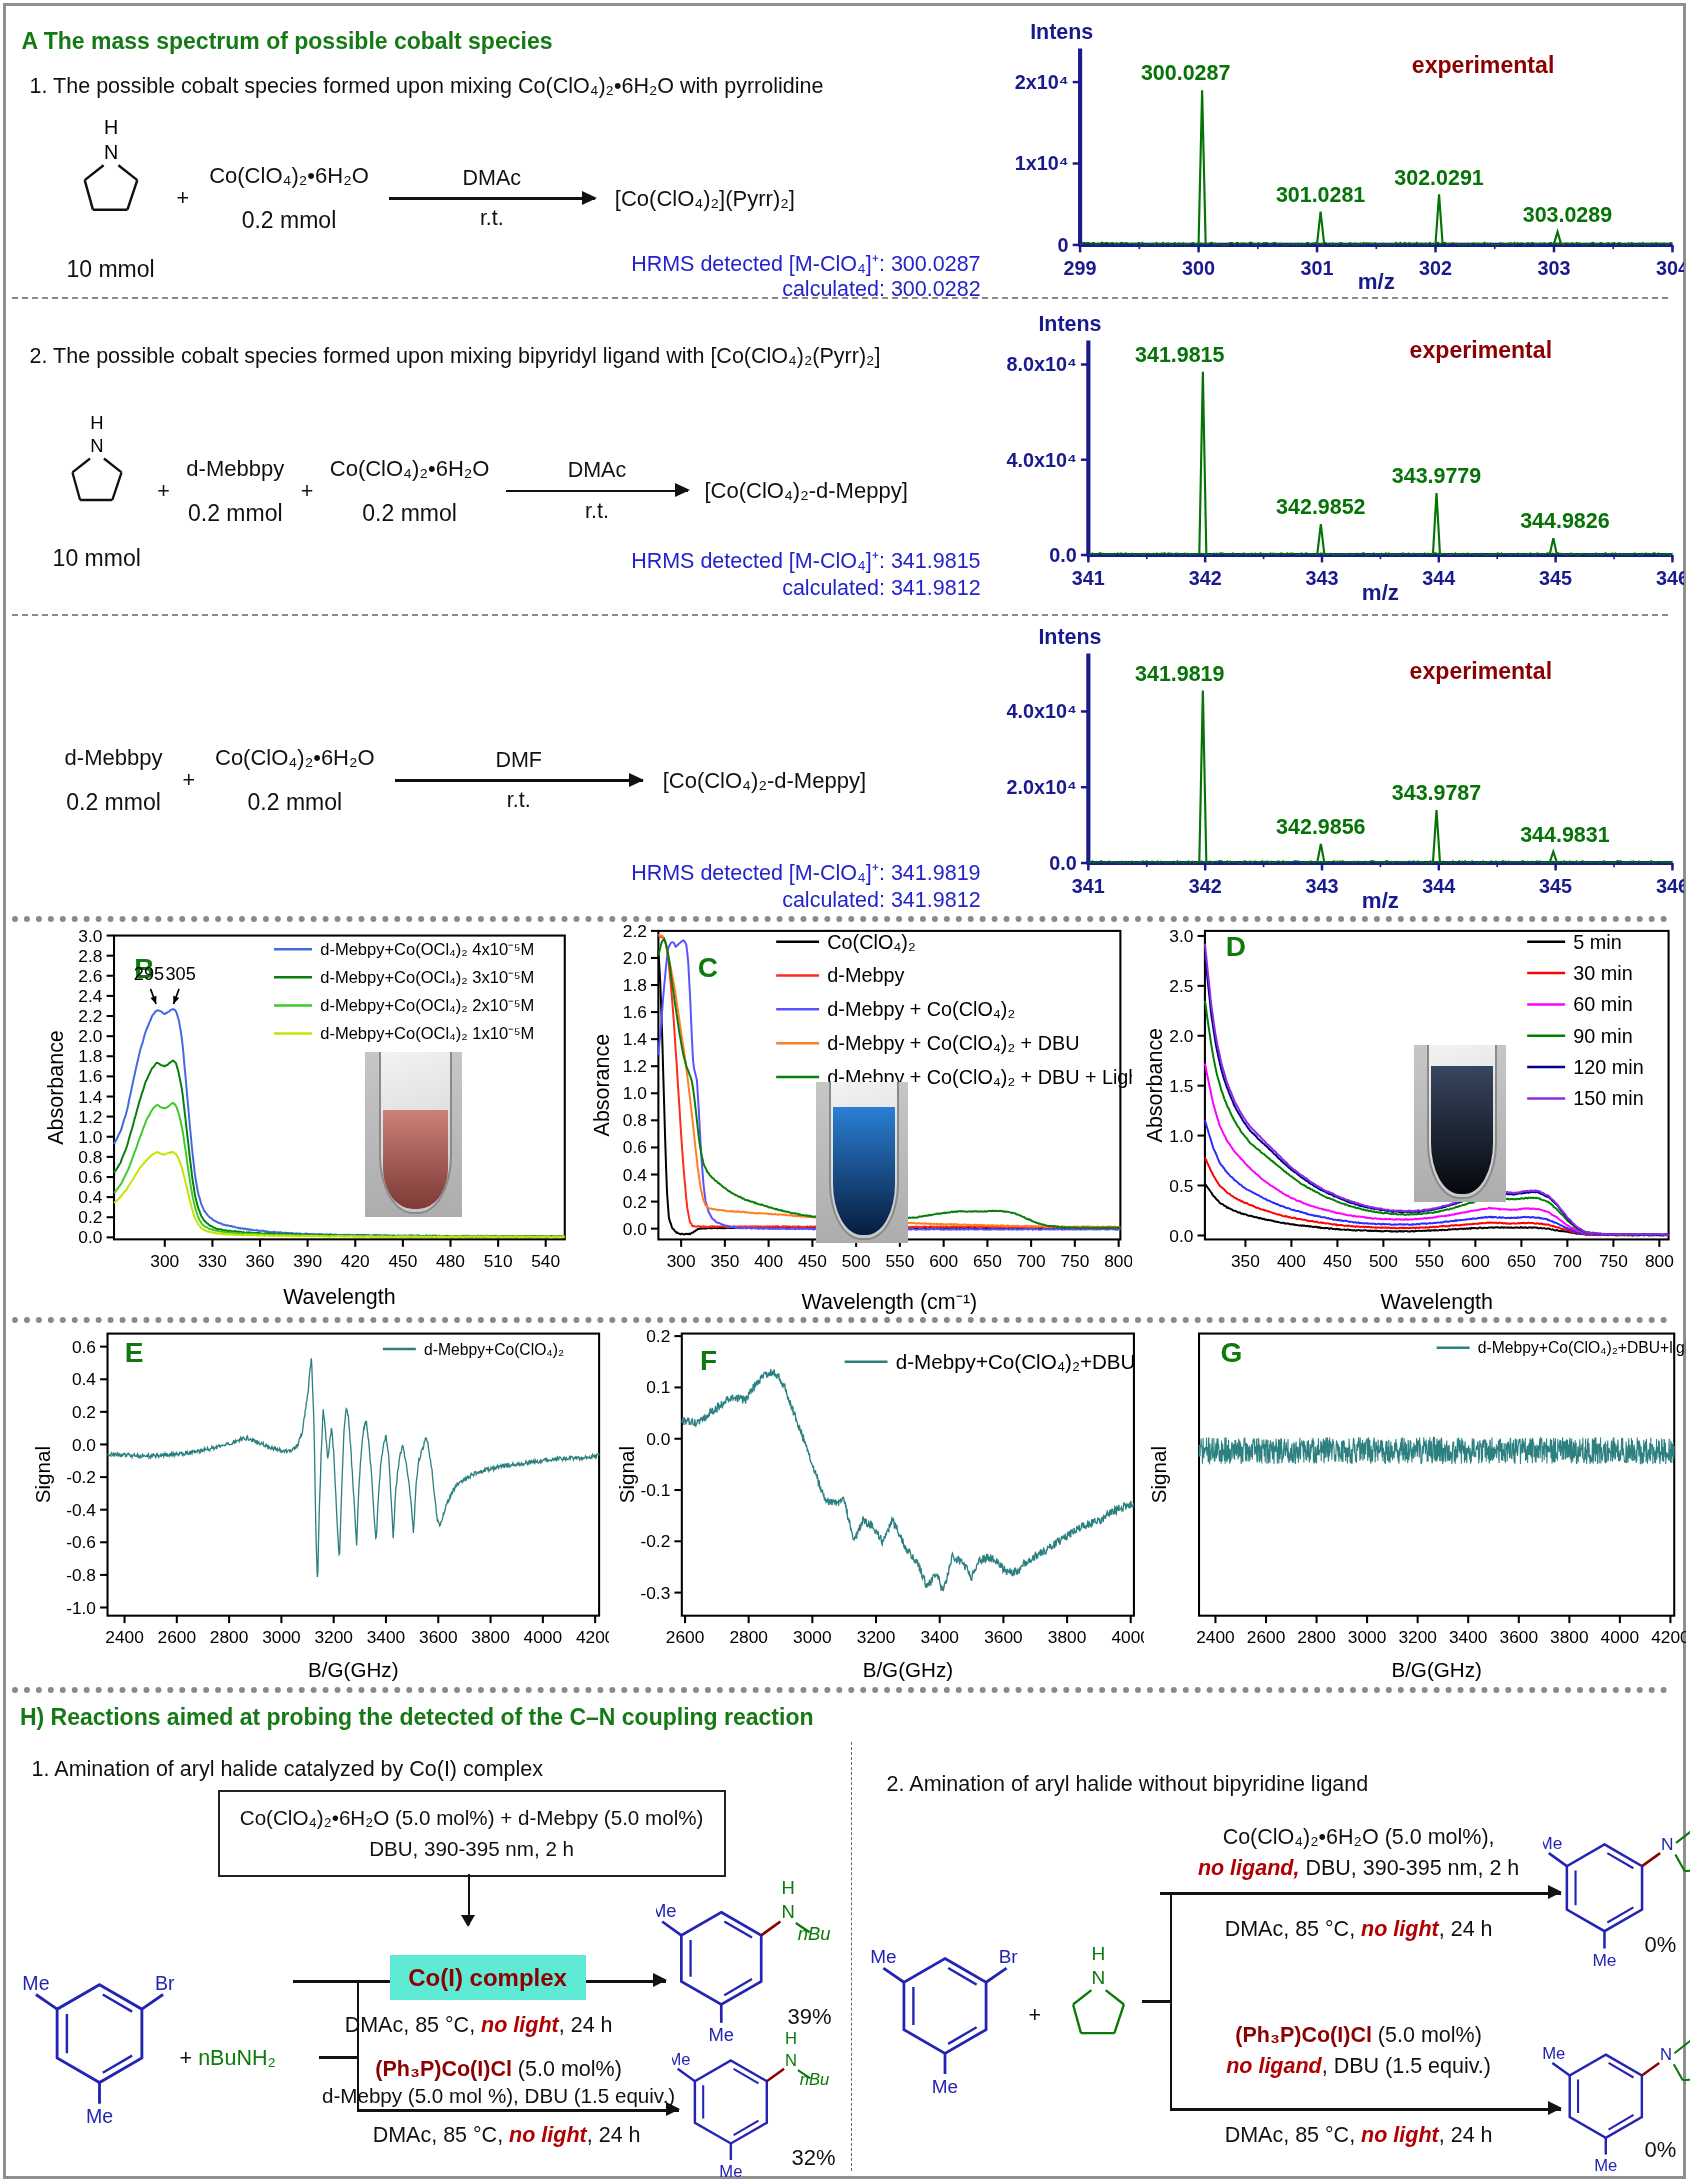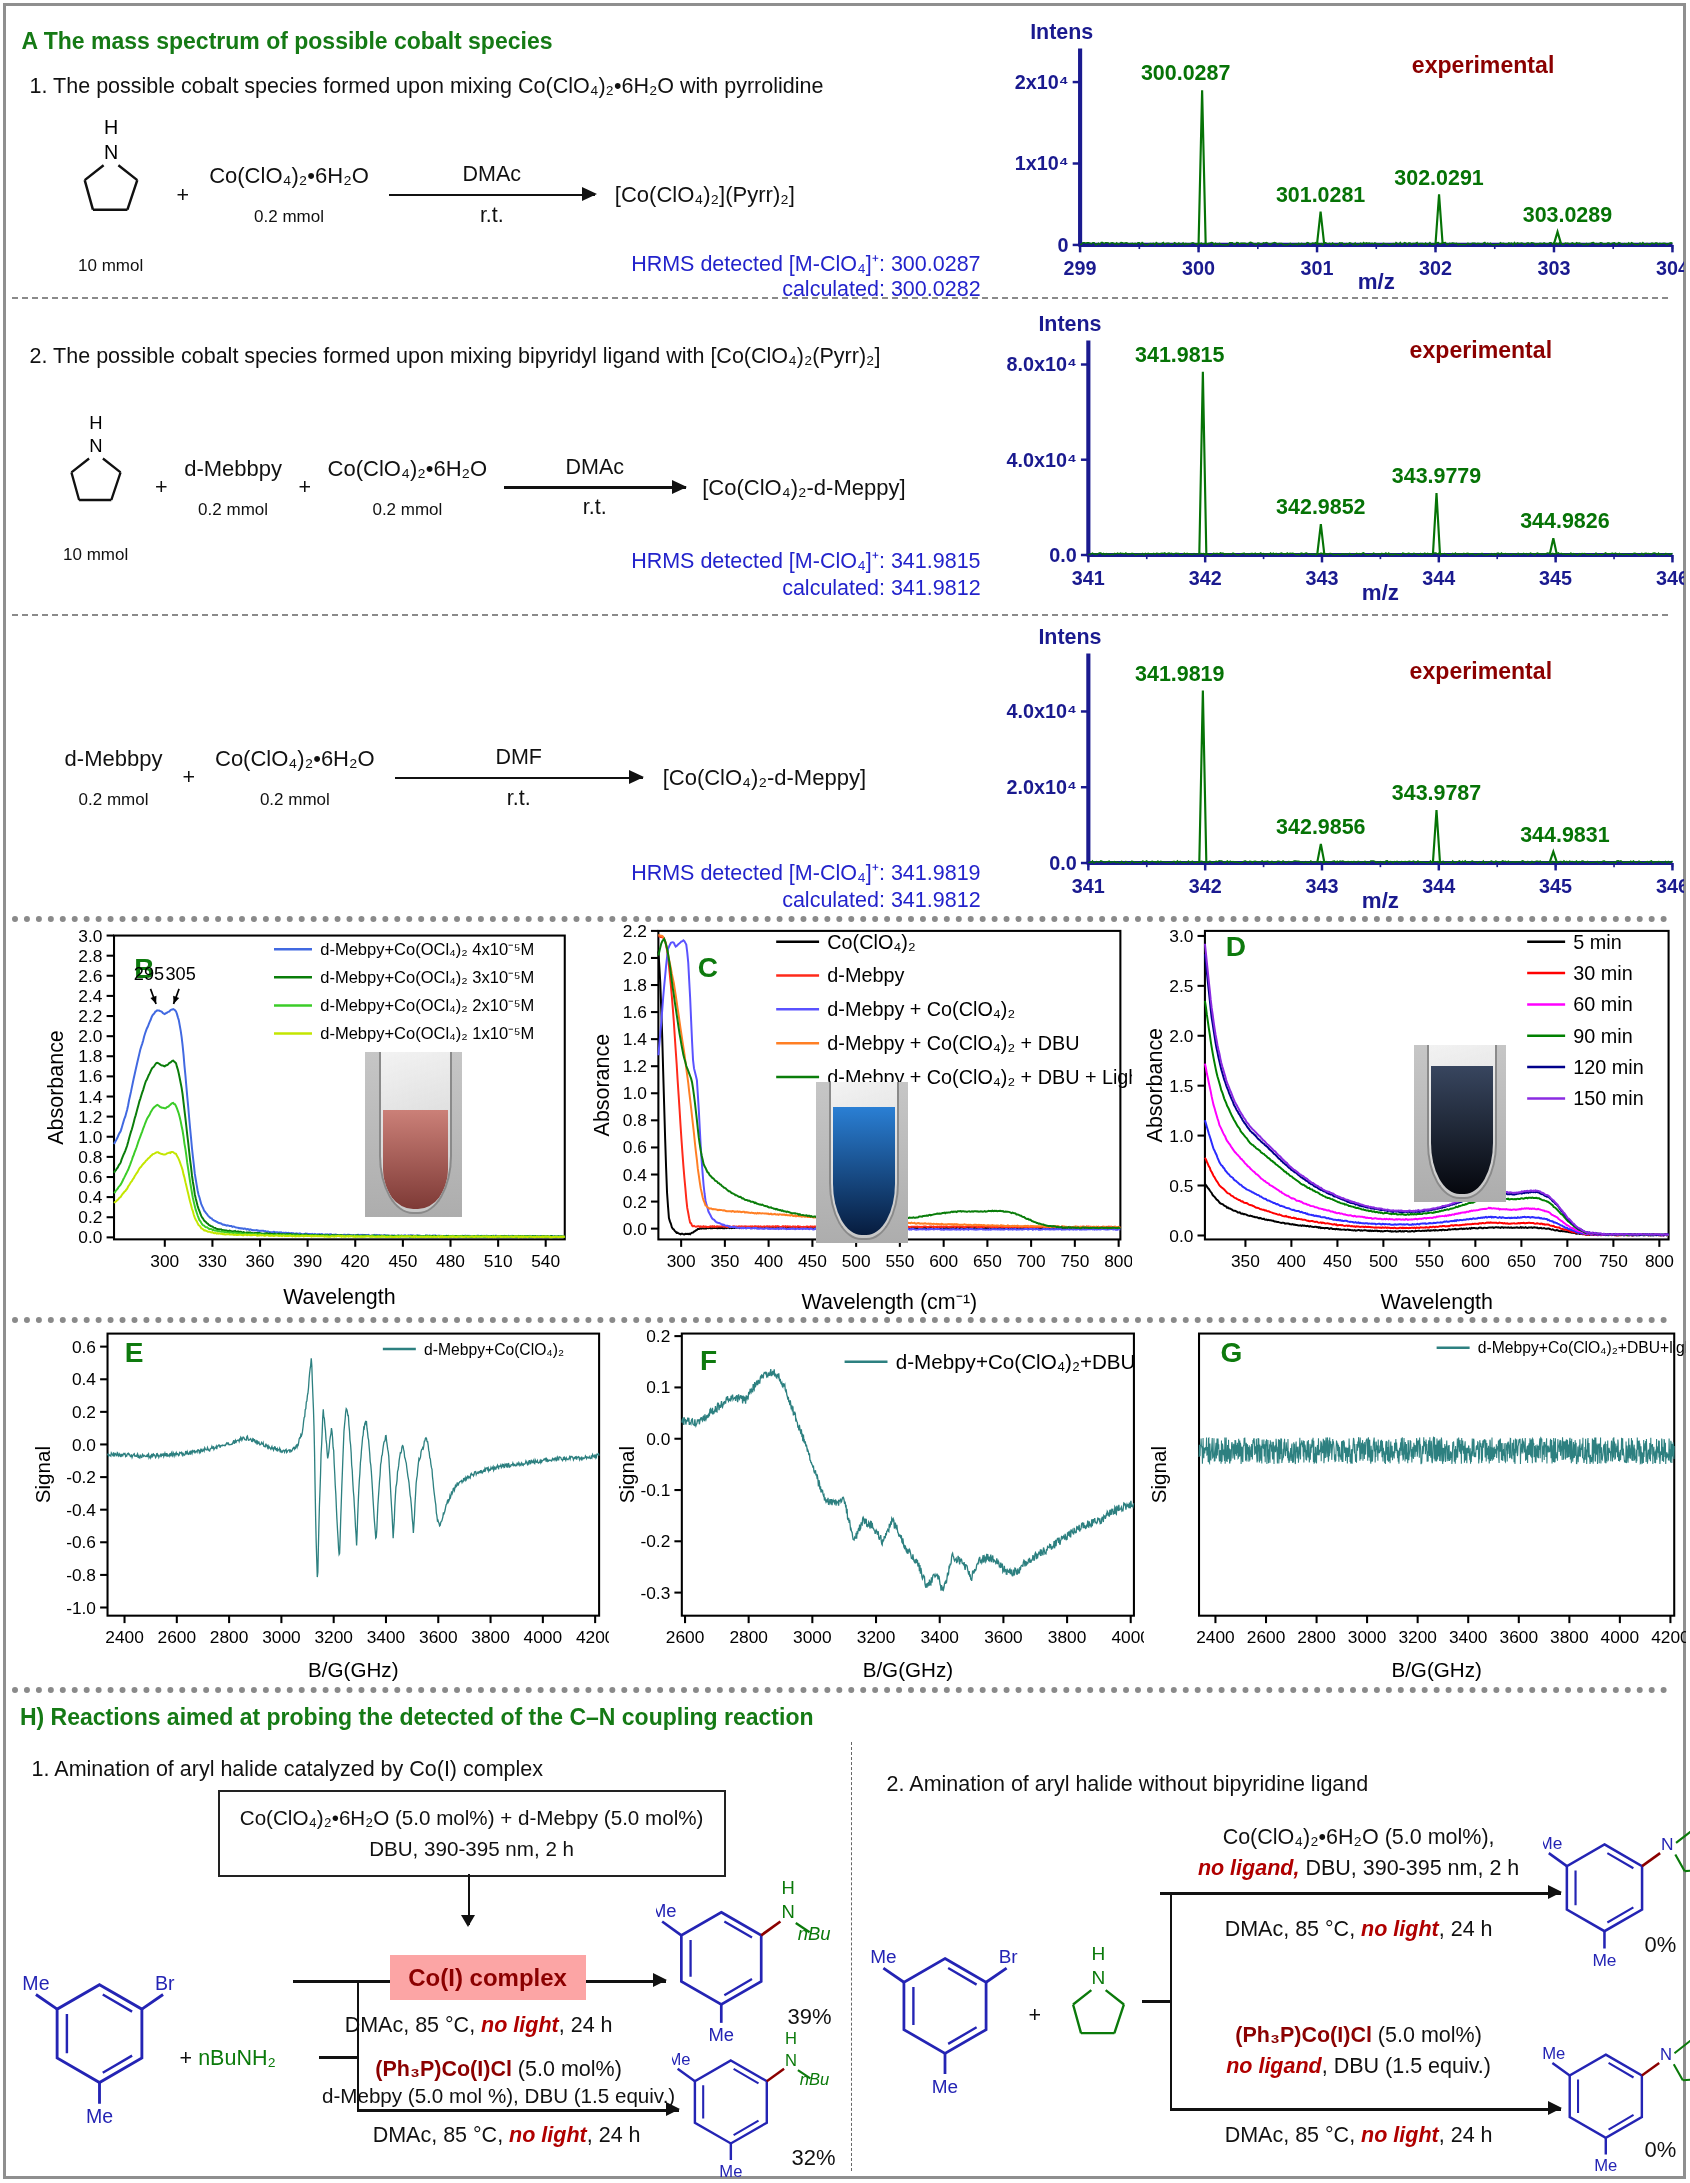--- a/index.html
+++ b/index.html
@@ -4,39 +4,39 @@
 <style>
   html,body{margin:0;padding:0;background:#fff;}
   body{width:1690px;height:2183px;position:relative;font-family:"Liberation Sans",sans-serif;color:#111;}
   #frame{position:absolute;left:3.3px;top:3.3px;width:1677px;height:2170px;border:3.3px solid #8f8f8f;background:#fff;}
   .abs{position:absolute;}
   .cap{position:absolute;font-size:21.5px;white-space:nowrap;}
   .title-green{position:absolute;font-size:23px;font-weight:bold;color:#157a15;white-space:nowrap;}
   .scheme{position:absolute;display:flex;align-items:center;gap:20px;}
   .col{display:flex;flex-direction:column;align-items:center;gap:18px;}
   .formula{font-size:22px;white-space:nowrap;}
-  .amt{font-size:17px;white-space:nowrap;}
+  .amt{font-size:23px;white-space:nowrap;}
   .plus{font-size:21.5px;}
   .arrowcol{display:flex;flex-direction:column;align-items:center;gap:6.6px;}
   .arrowcol .above,.arrowcol .below{font-size:21.5px;}
   .rarrow{height:2.5px;background:#111;position:relative;}
   .rarrow::after{content:"";position:absolute;right:-1.7px;top:-6.6px;border-left:15px solid #111;border-top:7.4px solid transparent;border-bottom:7.4px solid transparent;}
   .hrms{position:absolute;right:5px;color:#2323cc;font-size:21.5px;white-space:nowrap;}
   .sep-fine{position:absolute;left:11.6px;width:1656px;border-top:2.5px dashed #8a8a8a;}
   .sep-dots{position:absolute;left:11.6px;width:1656px;border-top:6.6px dotted #8a8a8a;}
   .chartwrap{position:absolute;}
   svg text{font-family:"Liberation Sans",sans-serif;}
   .inset{position:absolute;background:linear-gradient(#c6c6c6,#adadad);}
   .tube{position:absolute;left:14%;top:0;width:72%;height:97%;border:2.5px solid #8a8a8a;border-top:none;border-radius:0 0 46% 46% / 0 0 36% 36%;background:linear-gradient(160deg,rgba(250,250,250,.85),rgba(215,215,215,.55));overflow:hidden;}
   .tube-liquid{position:absolute;left:3%;bottom:2%;width:94%;height:var(--lh,62%);border-radius:0 0 46% 46% / 0 0 40% 40%;background:linear-gradient(var(--lt,#999),var(--lb,#333));}
   .atomtext{font-size:24px;text-anchor:middle;}
   
   .ctr{position:absolute;transform:translateX(-50%);white-space:nowrap;text-align:center;font-size:21.5px;}
   .cond-box{position:absolute;border:2.1px solid #222;display:flex;flex-direction:column;justify-content:center;align-items:center;gap:6.6px;font-size:20.6px;}
-  .co-box{position:absolute;background:#fca5a5;color:#8b0000;font-weight:bold;font-size:24px;display:flex;align-items:center;justify-content:center;}
+  .co-box{position:absolute;background:#5eead4;color:#8b0000;font-weight:bold;font-size:24px;display:flex;align-items:center;justify-content:center;}
   .harrow{position:absolute;height:2.5px;background:#111;}
   .harrow::after{content:"";position:absolute;right:-1.7px;top:-6.6px;border-left:14px solid #111;border-top:7.4px solid transparent;border-bottom:7.4px solid transparent;}
   .varrow{position:absolute;width:2.5px;background:#111;}
   .varrow::after{content:"";position:absolute;bottom:-1.7px;left:-6.6px;border-top:12.4px solid #111;border-left:7.4px solid transparent;border-right:7.4px solid transparent;}
   .vline{position:absolute;width:2.5px;background:#111;}
   .hline{position:absolute;height:2.5px;background:#111;}
   .vdash{position:absolute;border-left:1.7px dashed #666;}
   .red-b{color:#8b0000;font-weight:bold;}
   .red-i{color:#b00000;font-weight:bold;font-style:italic;}
   .green-t{color:#0b7a0b;}

